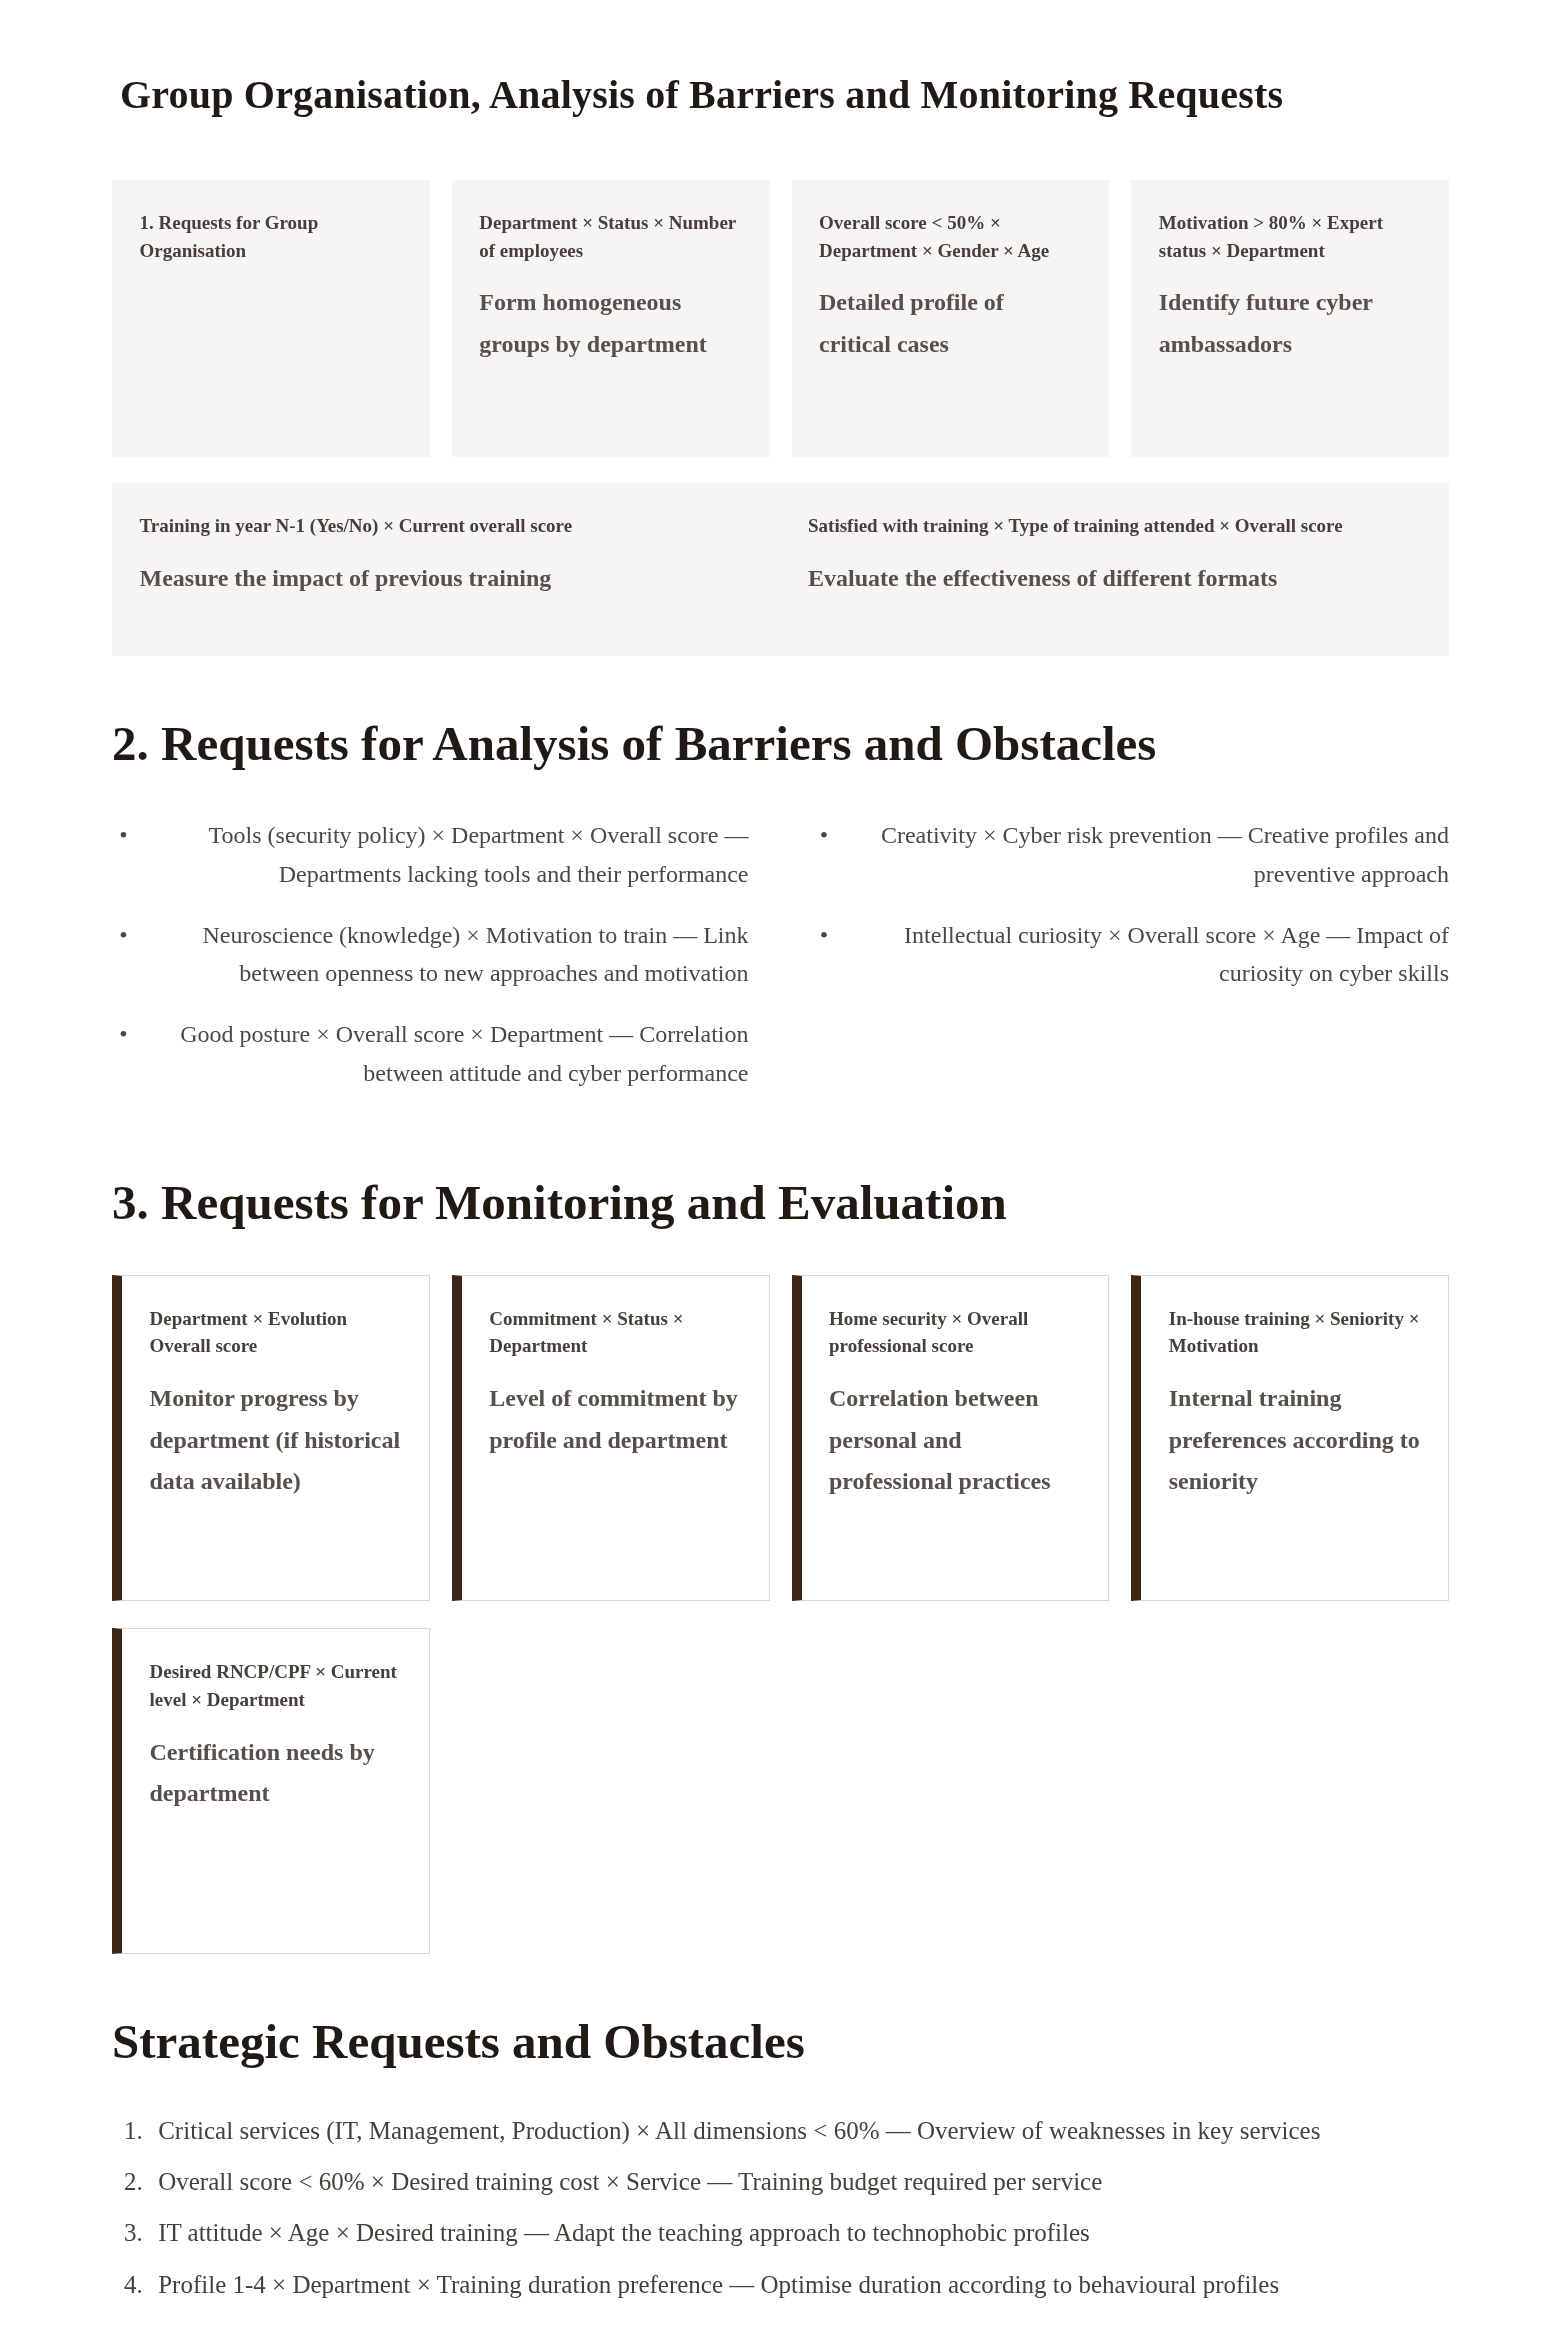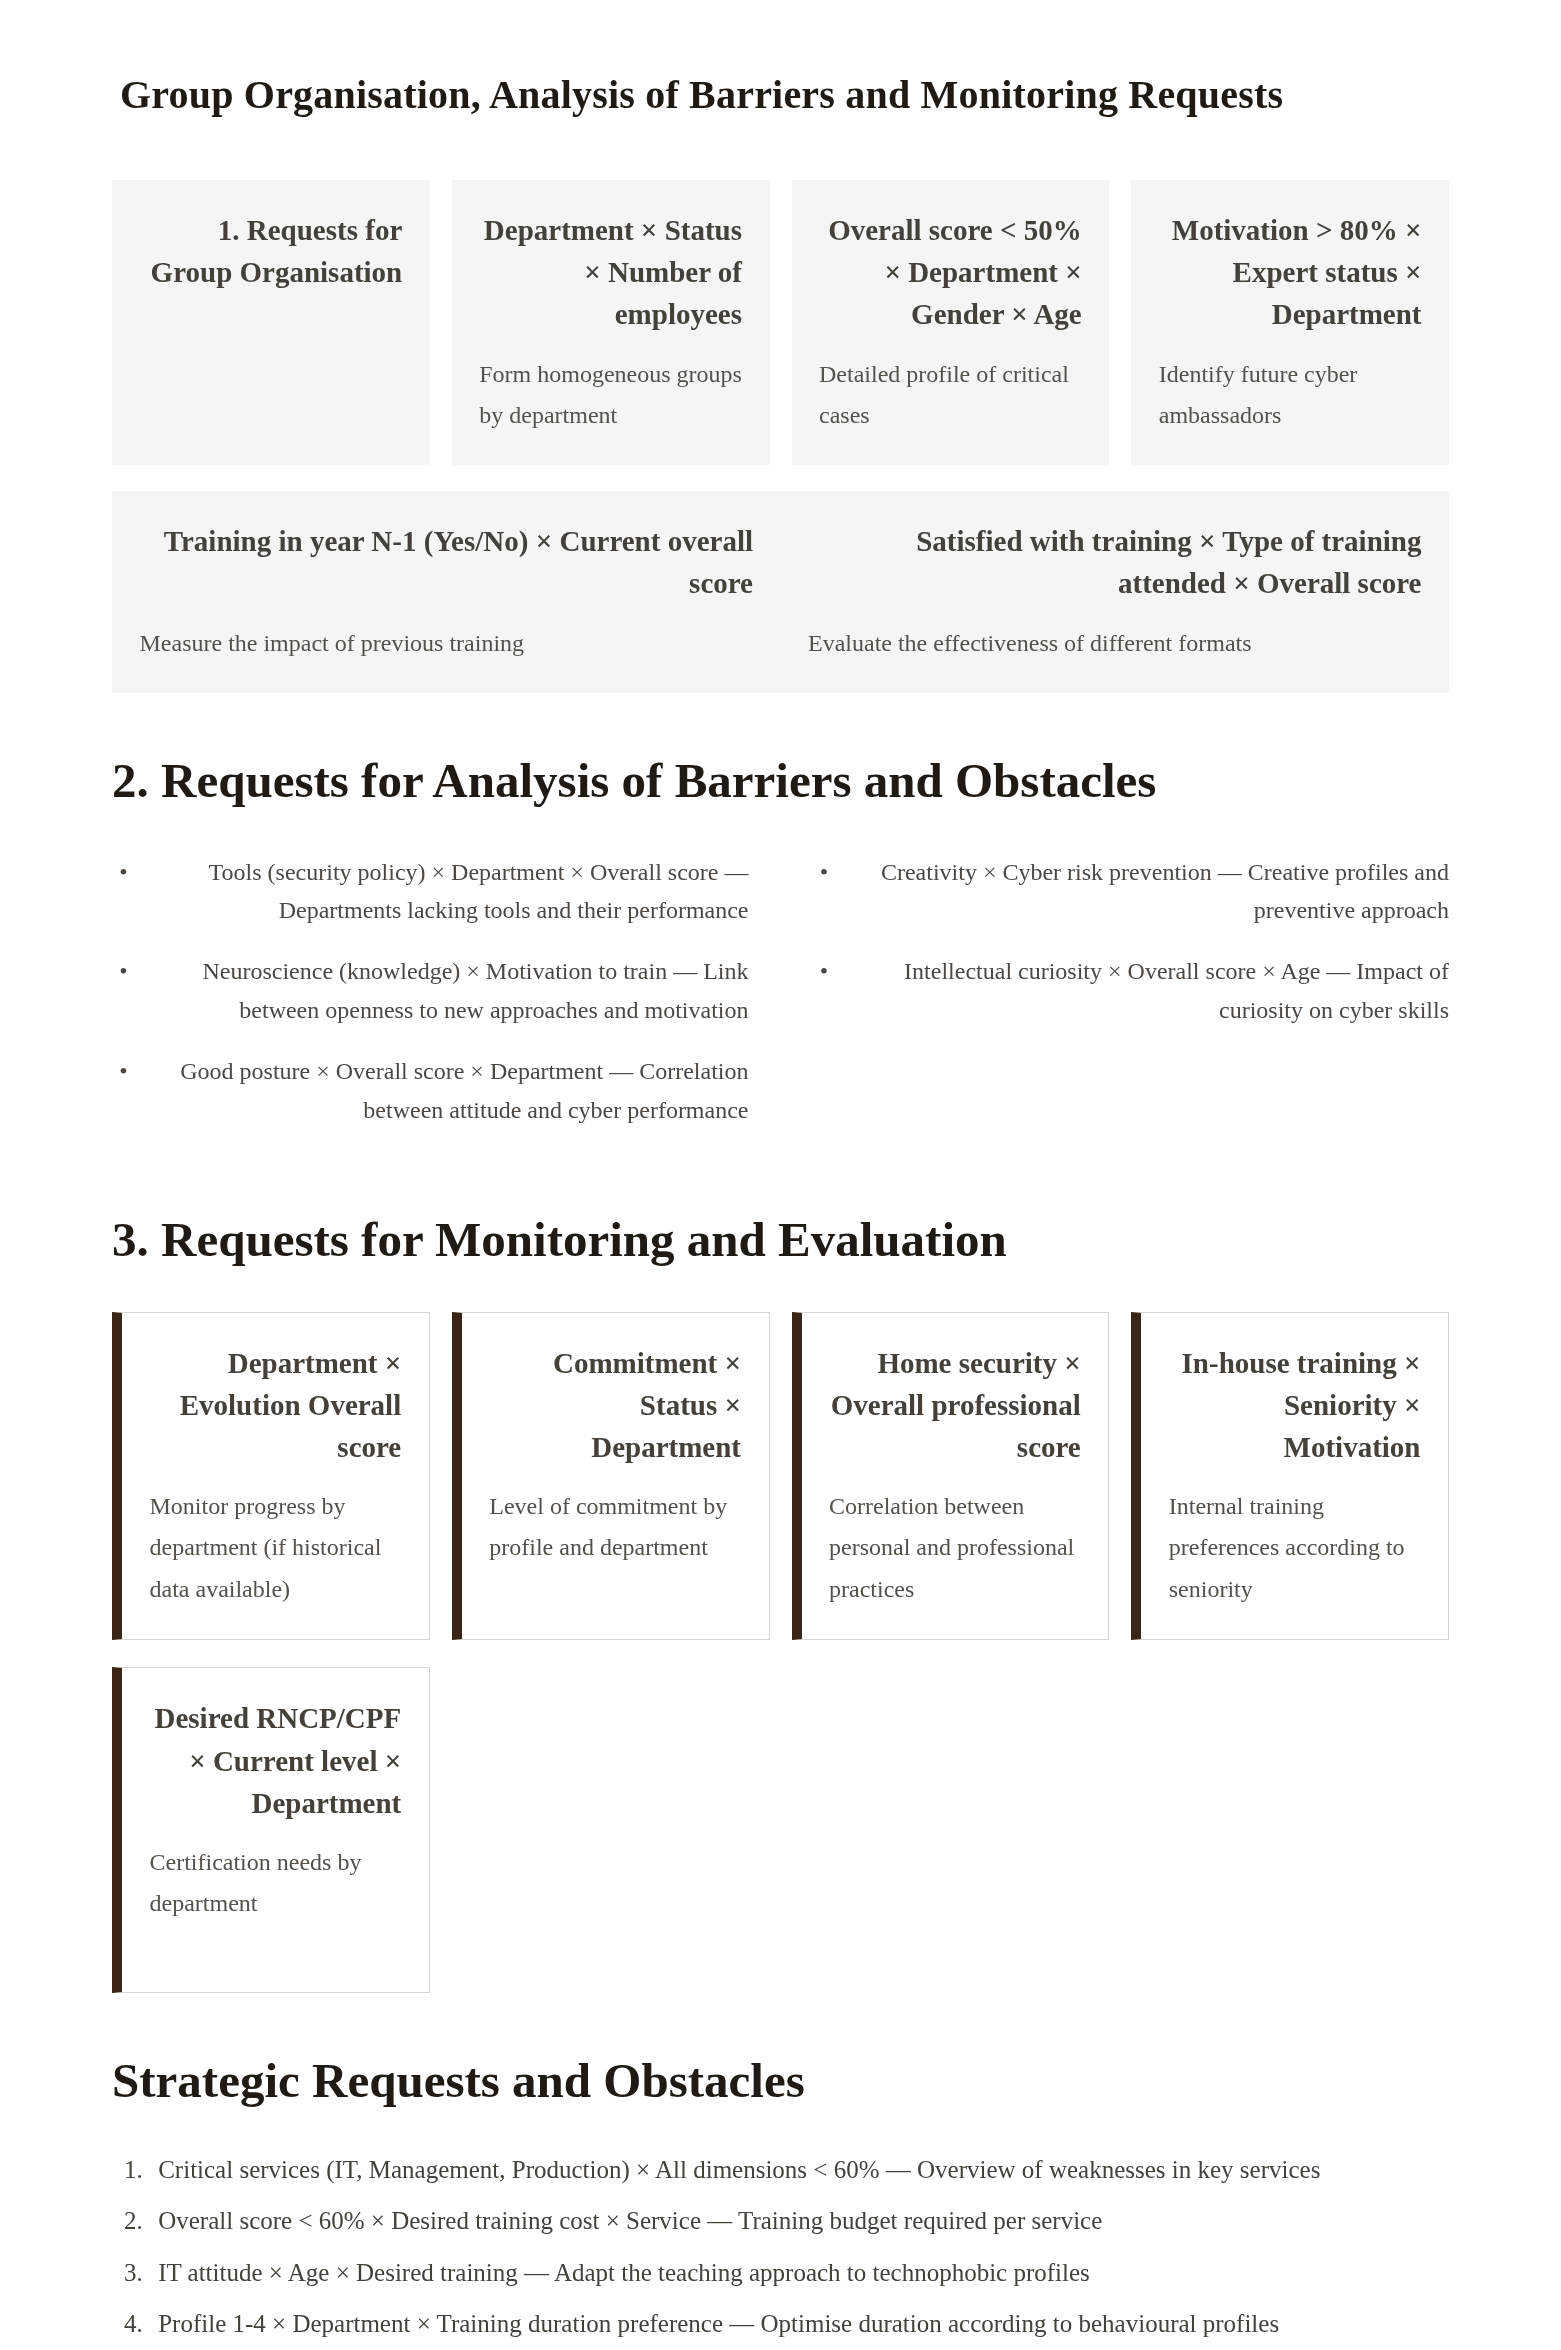--- a/index.html
+++ b/index.html
@@ -60,32 +60,32 @@
   .card.outlined{
     background:#ffffff;
     border:0.9px solid var(--outline);
     border-left:10px solid var(--accent);
     min-height:326px;
   }
   .card.outlined.short{
     min-height:285px;
   }
   .card-title{
-    font-size:29px;
+    font-size:19px;
     line-height:1.45;
     font-weight:700;
     color:var(--card-title);
     margin:0 0 18.4px 0;
-    text-align:right;
   }
   .card-body{
     font-size:24px;
     line-height:1.72;
     color:var(--body-text);
     margin:0;
+    font-weight:bold;
   }
   .bullets{
     display:grid;
     grid-template-columns:1fr 1fr;
     column-gap:64px;
     margin:0 0 5.5px 0;
   }
   .bullets ul{
     list-style:none;
     margin:0;

